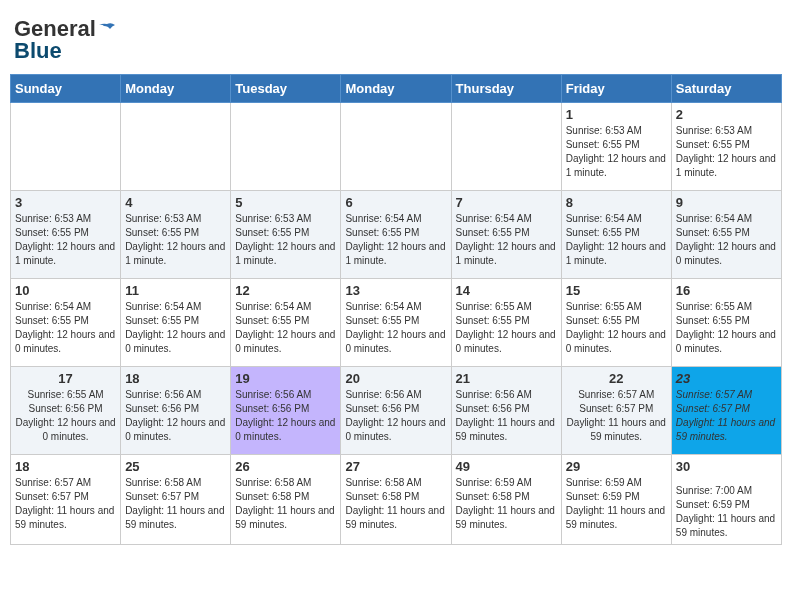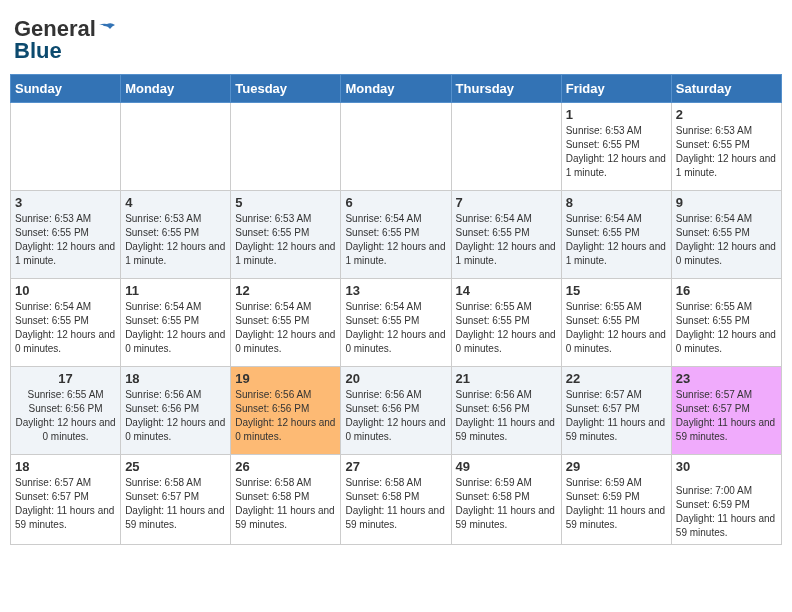--- a/index.html
+++ b/index.html
@@ -241,45 +241,45 @@
           <div class="day-info" style="white-space: pre-line;">Sunrise: 6:55 AM
 Sunset: 6:56 PM
 Daylight: 12 hours and 0 minutes.</div>
         </td>
         <td style="background: rgb(240, 244, 248);">
           <span class="day-num">18</span>
           <div class="day-info" style="white-space: pre-line;">Sunrise: 6:56 AM
 Sunset: 6:56 PM
 Daylight: 12 hours and 0 minutes.</div>
         </td>
-        <td style="background: #fdba74;">
+        <td style="background: #c4b5fd;">
           <span class="day-num">19</span>
           <div class="day-info" style="white-space: pre-line;">Sunrise: 6:56 AM
 Sunset: 6:56 PM
 Daylight: 12 hours and 0 minutes.</div>
         </td>
         <td style="background: rgb(240, 244, 248);">
           <span class="day-num">20</span>
           <div class="day-info" style="white-space: pre-line;">Sunrise: 6:56 AM
 Sunset: 6:56 PM
 Daylight: 12 hours and 0 minutes.</div>
         </td>
         <td style="background: rgb(240, 244, 248);">
           <span class="day-num">21</span>
           <div class="day-info" style="white-space: pre-line;">Sunrise: 6:56 AM
 Sunset: 6:56 PM
 Daylight: 11 hours and 59 minutes.</div>
         </td>
-        <td style="background: rgb(240, 244, 248);">
+        <td style="background: rgb(240, 244, 248); text-align: center;">
           <span class="day-num">22</span>
           <div class="day-info" style="white-space: pre-line;">Sunrise: 6:57 AM
 Sunset: 6:57 PM
 Daylight: 11 hours and 59 minutes.</div>
         </td>
-        <td style="background: #f0abfc;">
+        <td style="background: #0ea5e9; font-style: italic;">
           <span class="day-num">23</span>
           <div class="day-info" style="white-space: pre-line;">Sunrise: 6:57 AM
 Sunset: 6:57 PM
 Daylight: 11 hours and 59 minutes.</div>
         </td>
       </tr>
       <tr>
         <td>
           <span class="day-num">18</span>
           <div class="day-info" style="white-space: pre-line;">Sunrise: 6:57 AM

